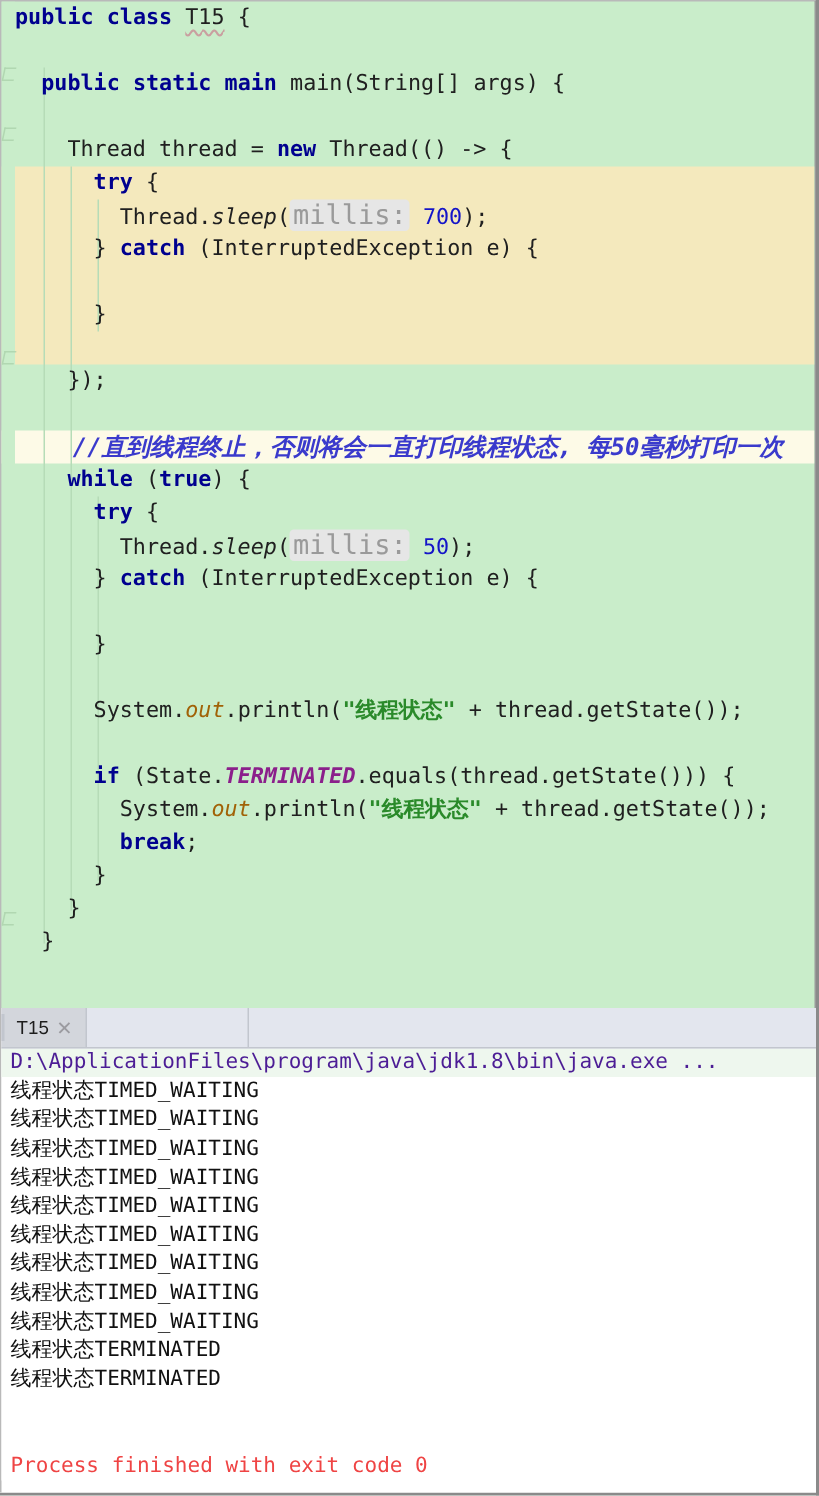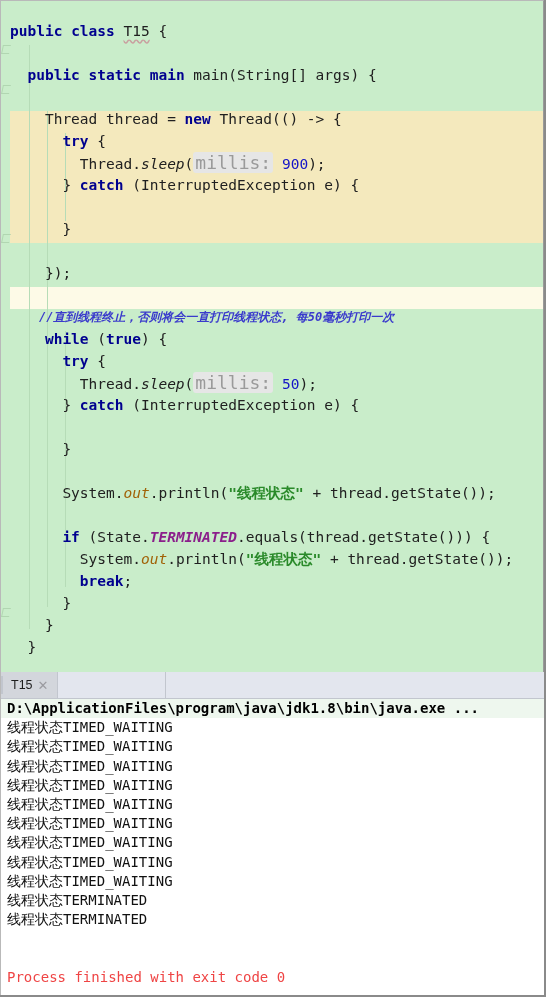--- a/index.html
+++ b/index.html
@@ -38,21 +38,21 @@
     border:1px solid #a9cfa9;
     border-right:none;
     transform:skewX(-12deg);
     opacity:.75;
   }
   
   .band{position:absolute;left:0;right:0;z-index:1;}
   .band.yellow{background:#f4e9bd;}
   .band.cream{background:#fdfae7;}
 
-  .lines{position:absolute;left:0;top:0;right:0;z-index:2;margin-top:19px;}
+  .lines{position:absolute;left:0;top:0;right:0;z-index:2;}
   .ln{
     height:22px;line-height:22px;
     font-size:14.5px;
     color:#202020;
     white-space:pre;
     padding-left:9px;
     position:relative;
   }
   
   .guide{
@@ -105,21 +105,21 @@
   .tabrest{flex:1;background:#e3e6ee;}
   .tabedge{position:absolute;left:0;top:4px;bottom:4px;width:2px;background:#c2c6ce;}
 
   .outwrap{padding:0;background:#fff;}
   .cline{
     height:19.2px;line-height:19.2px;
     font-size:14px;white-space:pre;
     padding-left:6px;color:#111;
   }
   .cmdline{
-    background:#eef7ee;color:#000000;font-weight:bold;
+    background:#eef7ee;color:#4c1d95;font-weight:normal;
   }
   .finish{color:#ef4444;}
   .cn{font-family:"DejaVu Sans","Liberation Sans",sans-serif;}
 </style>
 </head>
 <body>
 
 <div id="app">
 
   <div class="editor">
@@ -141,28 +141,28 @@
     </div>
 
     <div class="lines">
 
       <div class="ln"><span class="kw">public</span> <span class="kw">class</span> <span class="squig">T15</span> {</div>
       <div class="ln"> </div>
       <div class="ln">  <span class="kw">public</span> <span class="kw">static</span> <span class="kw">main</span> main(String[] args) {</div>
       <div class="ln"> </div>
       <div class="ln">    Thread thread = <span class="kw">new</span> Thread(() -&gt; {</div>
       <div class="ln">      <span class="kw">try</span> {</div>
-      <div class="ln">        Thread.<span class="meth">sleep</span>(<span class="hint">millis:</span> <span class="num">900</span>);</div>
+      <div class="ln">        Thread.<span class="meth">sleep</span>(<span class="hint">millis:</span> <span class="num">700</span>);</div>
       <div class="ln">      } <span class="kw">catch</span> (InterruptedException e) {</div>
       <div class="ln"> </div>
       <div class="ln">      }</div>
       <div class="ln"> </div>
       <div class="ln">    });</div>
       <div class="ln"> </div>
-      <div class="ln" style="font-size:12px;">    <span class="cmt">//直到线程终止，否则将会一直打印线程状态, 每50毫秒打印一次</span></div>
+      <div class="ln" style="font-size:16px;">    <span class="cmt">//直到线程终止，否则将会一直打印线程状态, 每50毫秒打印一次</span></div>
       <div class="ln">    <span class="kw">while</span> (<span class="kw">true</span>) {</div>
       <div class="ln">      <span class="kw">try</span> {</div>
       <div class="ln">        Thread.<span class="meth">sleep</span>(<span class="hint">millis:</span> <span class="num">50</span>);</div>
       <div class="ln">      } <span class="kw">catch</span> (InterruptedException e) {</div>
       <div class="ln"> </div>
       <div class="ln">      }</div>
       <div class="ln"> </div>
       <div class="ln">      System.<span class="fieldi">out</span>.println(<span class="str">"线程状态"</span> + thread.getState());</div>
       <div class="ln"> </div>
       <div class="ln">      <span class="kw">if</span> (State.<span class="statici">TERMINATED</span>.equals(thread.getState())) {</div>

